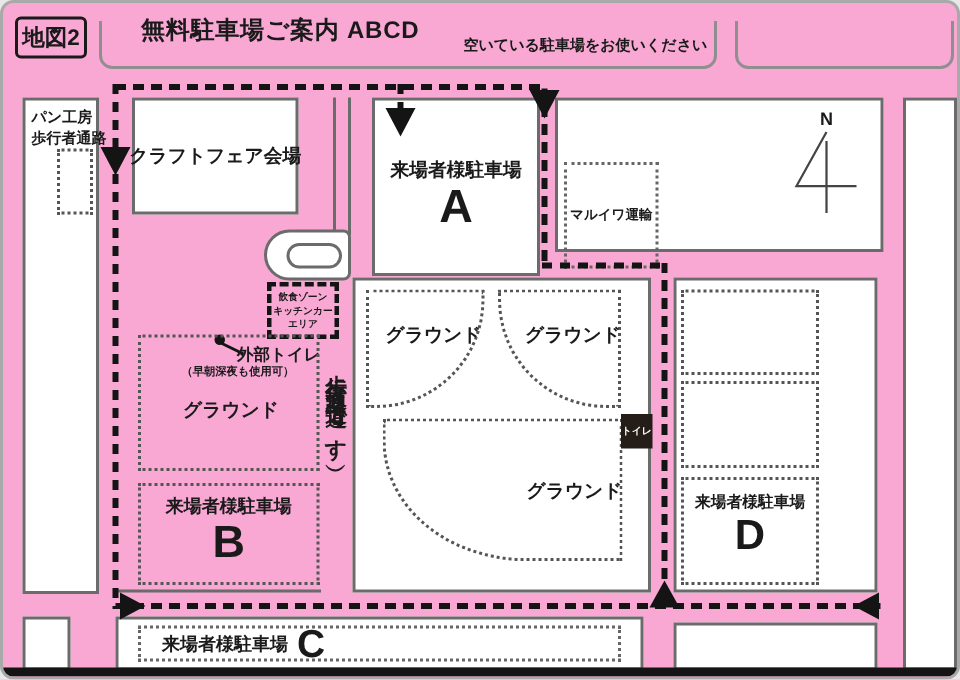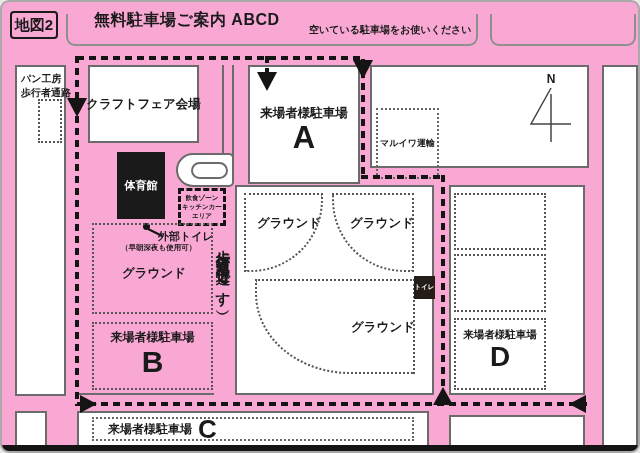--- a/index.html
+++ b/index.html
@@ -47,23 +47,20 @@
 
   <div class="abs blk cc" style="left:86px;top:63px;width:111px;height:78px;">
     <span class="b" style="font-size:12.5px;white-space:nowrap;">クラフトフェア会場</span>
   </div>
 
   <div class="abs ln" style="left:220px;top:63px;width:2px;height:92px;"></div>
   <div class="abs ln" style="left:230px;top:63px;width:2px;height:92px;"></div>
   <div class="abs lnbox" style="left:174px;top:151px;width:58px;height:34px;border-radius:17px 5px 5px 17px;"></div>
   <div class="abs lnbox" style="left:189px;top:160px;width:37px;height:17px;border-radius:10px;"></div>
 
-  <div class="abs cc" style="left:115px;top:150px;width:48px;height:67px;background:#1a1a1a;">
-    <span class="b" style="color:#fff;font-size:11px;">体育館</span>
-  </div>
 
   <div class="abs col" style="left:176px;top:186px;width:48px;height:38px;border:3px dashed #141414;justify-content:center;">
     <span class="b" style="font-size:6.5px;">飲食ゾーン</span>
     <span class="b" style="font-size:6.5px;">キッチンカー</span>
     <span class="b" style="font-size:6.5px;">エリア</span>
   </div>
 
   <div class="abs" style="left:141px;top:221px;width:7px;height:7px;background:#141414;border-radius:50%;"></div>
   <div class="abs" style="left:146px;top:226px;width:16px;height:2px;background:#141414;transform:rotate(26deg);transform-origin:left center;"></div>
   <div class="abs b" style="left:156px;top:227px;font-size:11px;white-space:nowrap;text-align:center;">外部トイレ</div>

